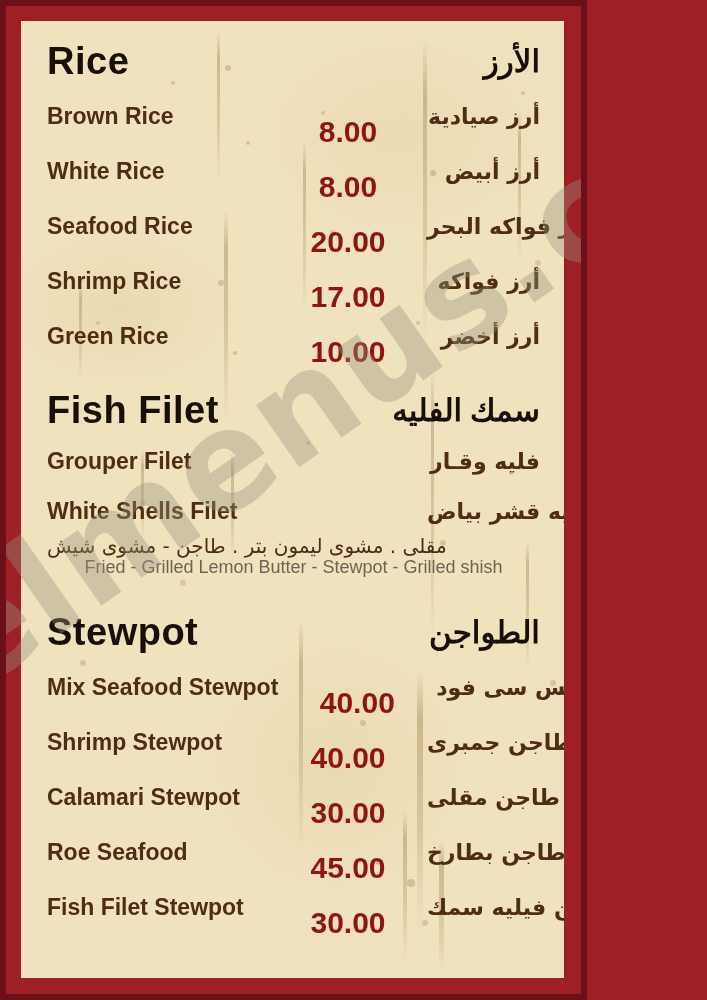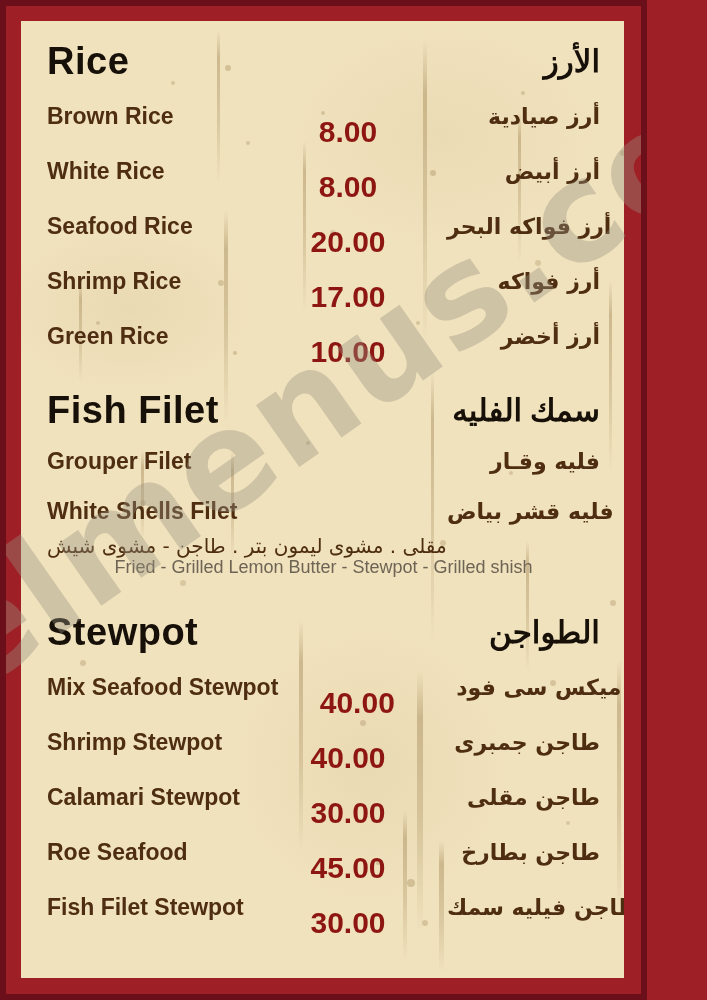--- a/index.html
+++ b/index.html
@@ -9,21 +9,21 @@
     --ink-black:#171008;
     --ink-brown:#4e2d10;
     --price-red:#8e1612;
     --note-gray:#6e6455;
     --speck:#c0a87e;
   }
   *{margin:0;padding:0;box-sizing:border-box;}
   html,body{width:707px;height:1000px;overflow:hidden;}
   body{font-family:"Liberation Sans","DejaVu Sans",sans-serif;background:var(--border-red);}
   .frame{
-    position:relative;width:647px;height:1000px;
+    position:relative;width:587px;height:1000px;
     background:var(--border-red);
     border:6px solid var(--border-red-dark);
     overflow:hidden;
   }
   .panel{
     position:absolute;left:15px;top:15px;right:17px;bottom:16px;
     background:
       radial-gradient(ellipse 180px 120px at 18% 30%, rgba(205,180,135,.18), transparent 70%),
       radial-gradient(ellipse 220px 160px at 70% 12%, rgba(205,180,135,.15), transparent 70%),
       radial-gradient(ellipse 200px 200px at 58% 78%, rgba(205,180,135,.18), transparent 70%),
@@ -60,21 +60,21 @@
   
   .content{position:relative;z-index:3;}
   .section-header{display:flex;justify-content:space-between;align-items:center;height:48px;}
   .title-en{font-size:38px;font-weight:bold;color:var(--ink-black);letter-spacing:.5px;}
   .title-ar{font-size:31px;font-weight:bold;color:var(--ink-black);direction:rtl;font-family:Liberation Serif, serif;}
   .items{margin-top:4px;}
   .row{display:flex;align-items:center;height:55px;}
   .row.short{height:50px;}
   .name-en{flex:0 0 222px;font-size:23px;font-weight:bold;color:var(--ink-brown);white-space:nowrap;}
   .price{flex:0 0 158px;text-align:center;font-size:30px;font-weight:bold;color:var(--price-red);white-space:nowrap;margin-top:30px;}
-  .name-ar{flex:1;text-align:right;font-size:22px;font-weight:bold;color:var(--ink-brown);direction:rtl;white-space:nowrap;font-family:"DejaVu Sans",sans-serif;margin-left:20px;}
+  .name-ar{flex:1;text-align:right;font-size:22px;font-weight:bold;color:var(--ink-brown);direction:rtl;white-space:nowrap;font-family:"DejaVu Sans",sans-serif;}
   .sec-fish{margin-top:22px;}
   .sec-fish .items{margin-top:2px;}
   .note-ar{height:20px;line-height:20px;text-align:left;font-size:20px;font-weight:normal;color:var(--ink-brown);direction:rtl;font-family:"DejaVu Sans",sans-serif;}
   .note-en{height:22px;line-height:22px;text-align:center;font-size:18px;color:var(--note-gray);}
   .sec-stewpot{margin-top:30px;}
 </style>
 </head>
 <body>
 
 <div class="frame">

